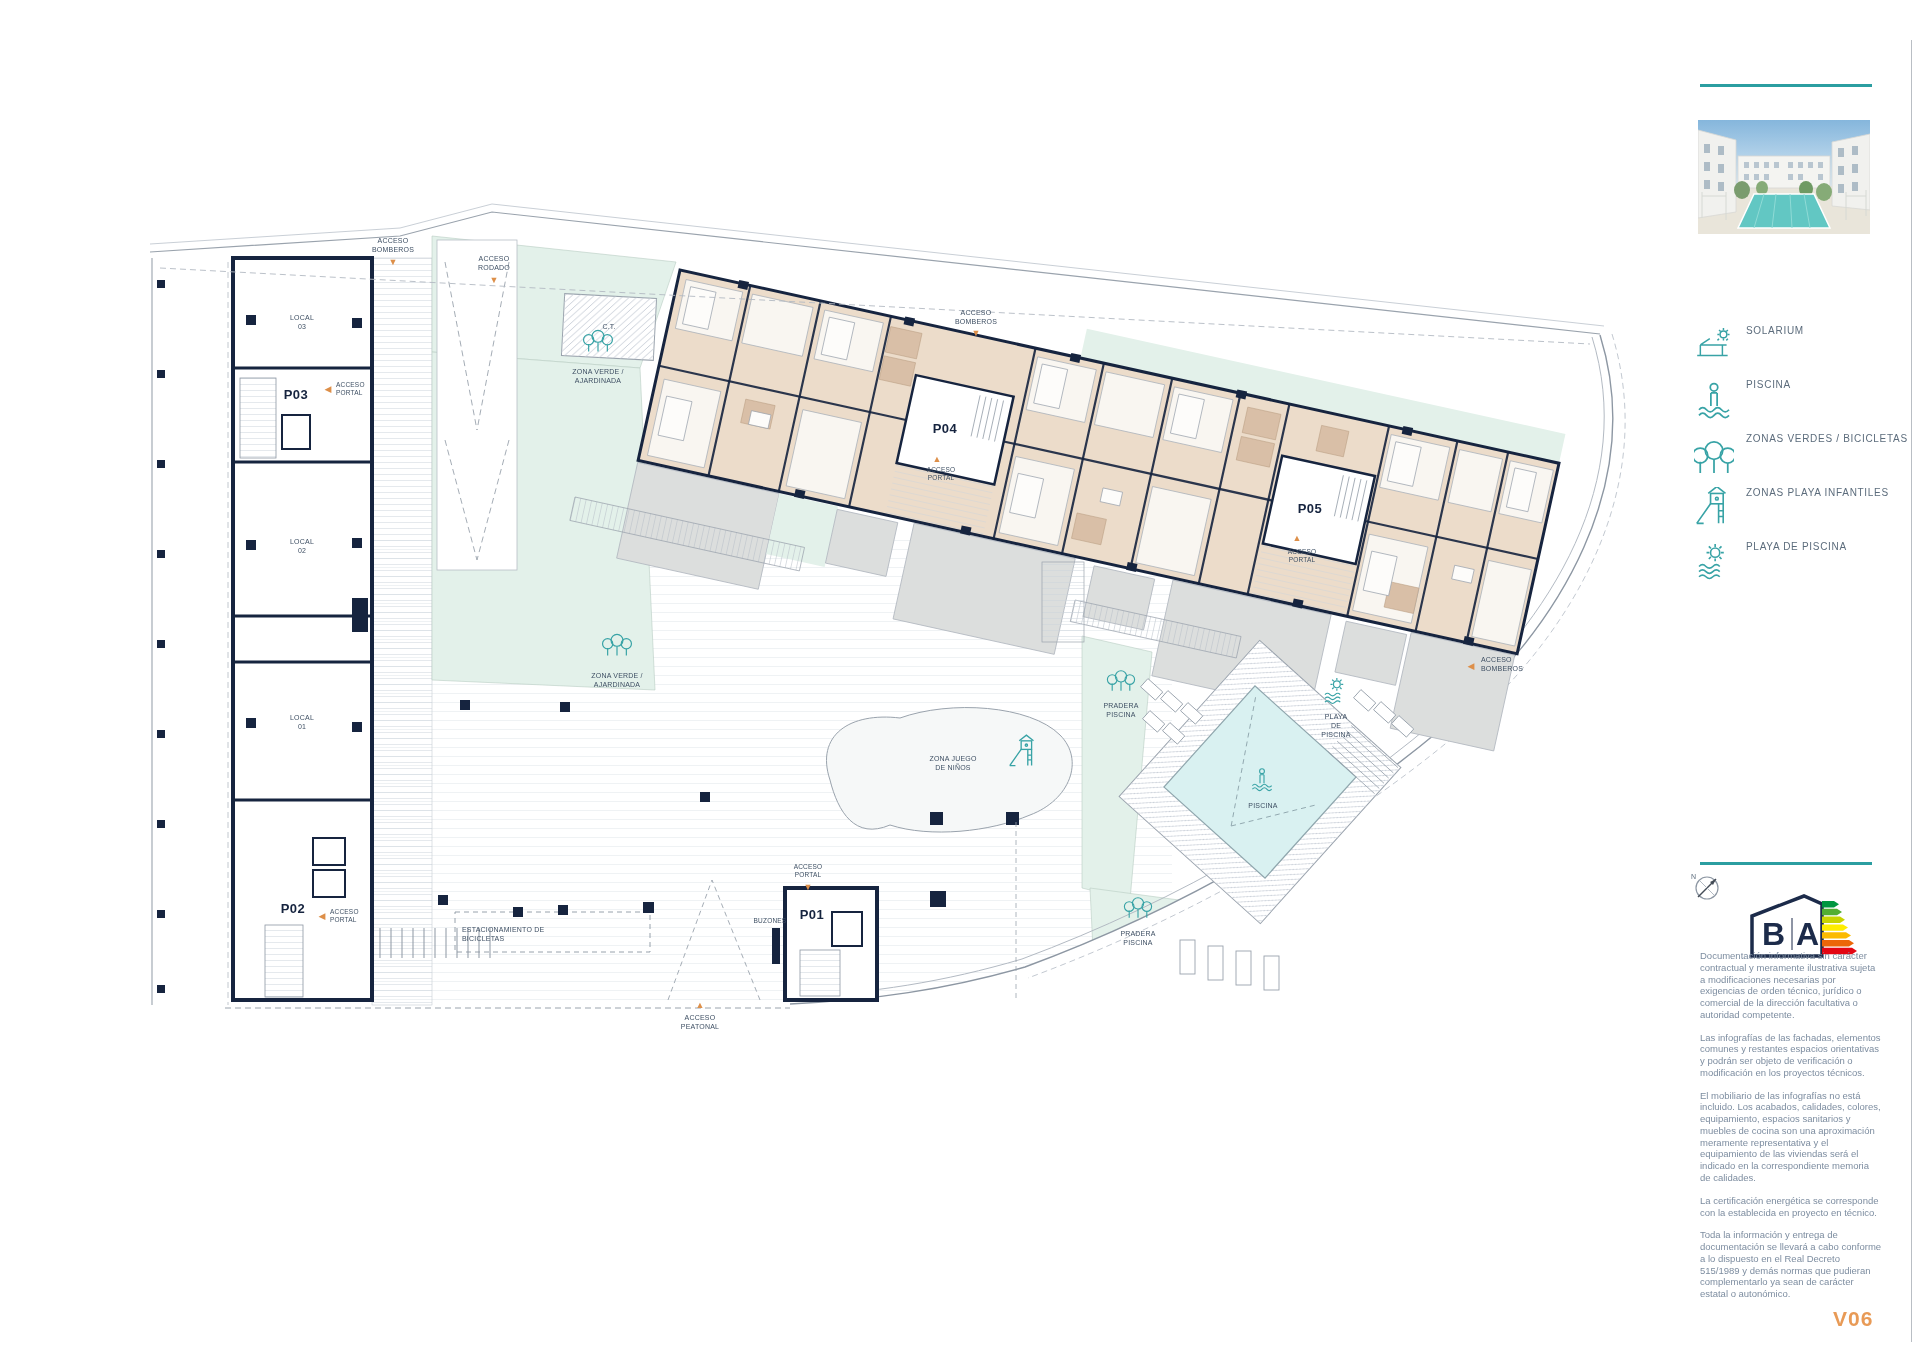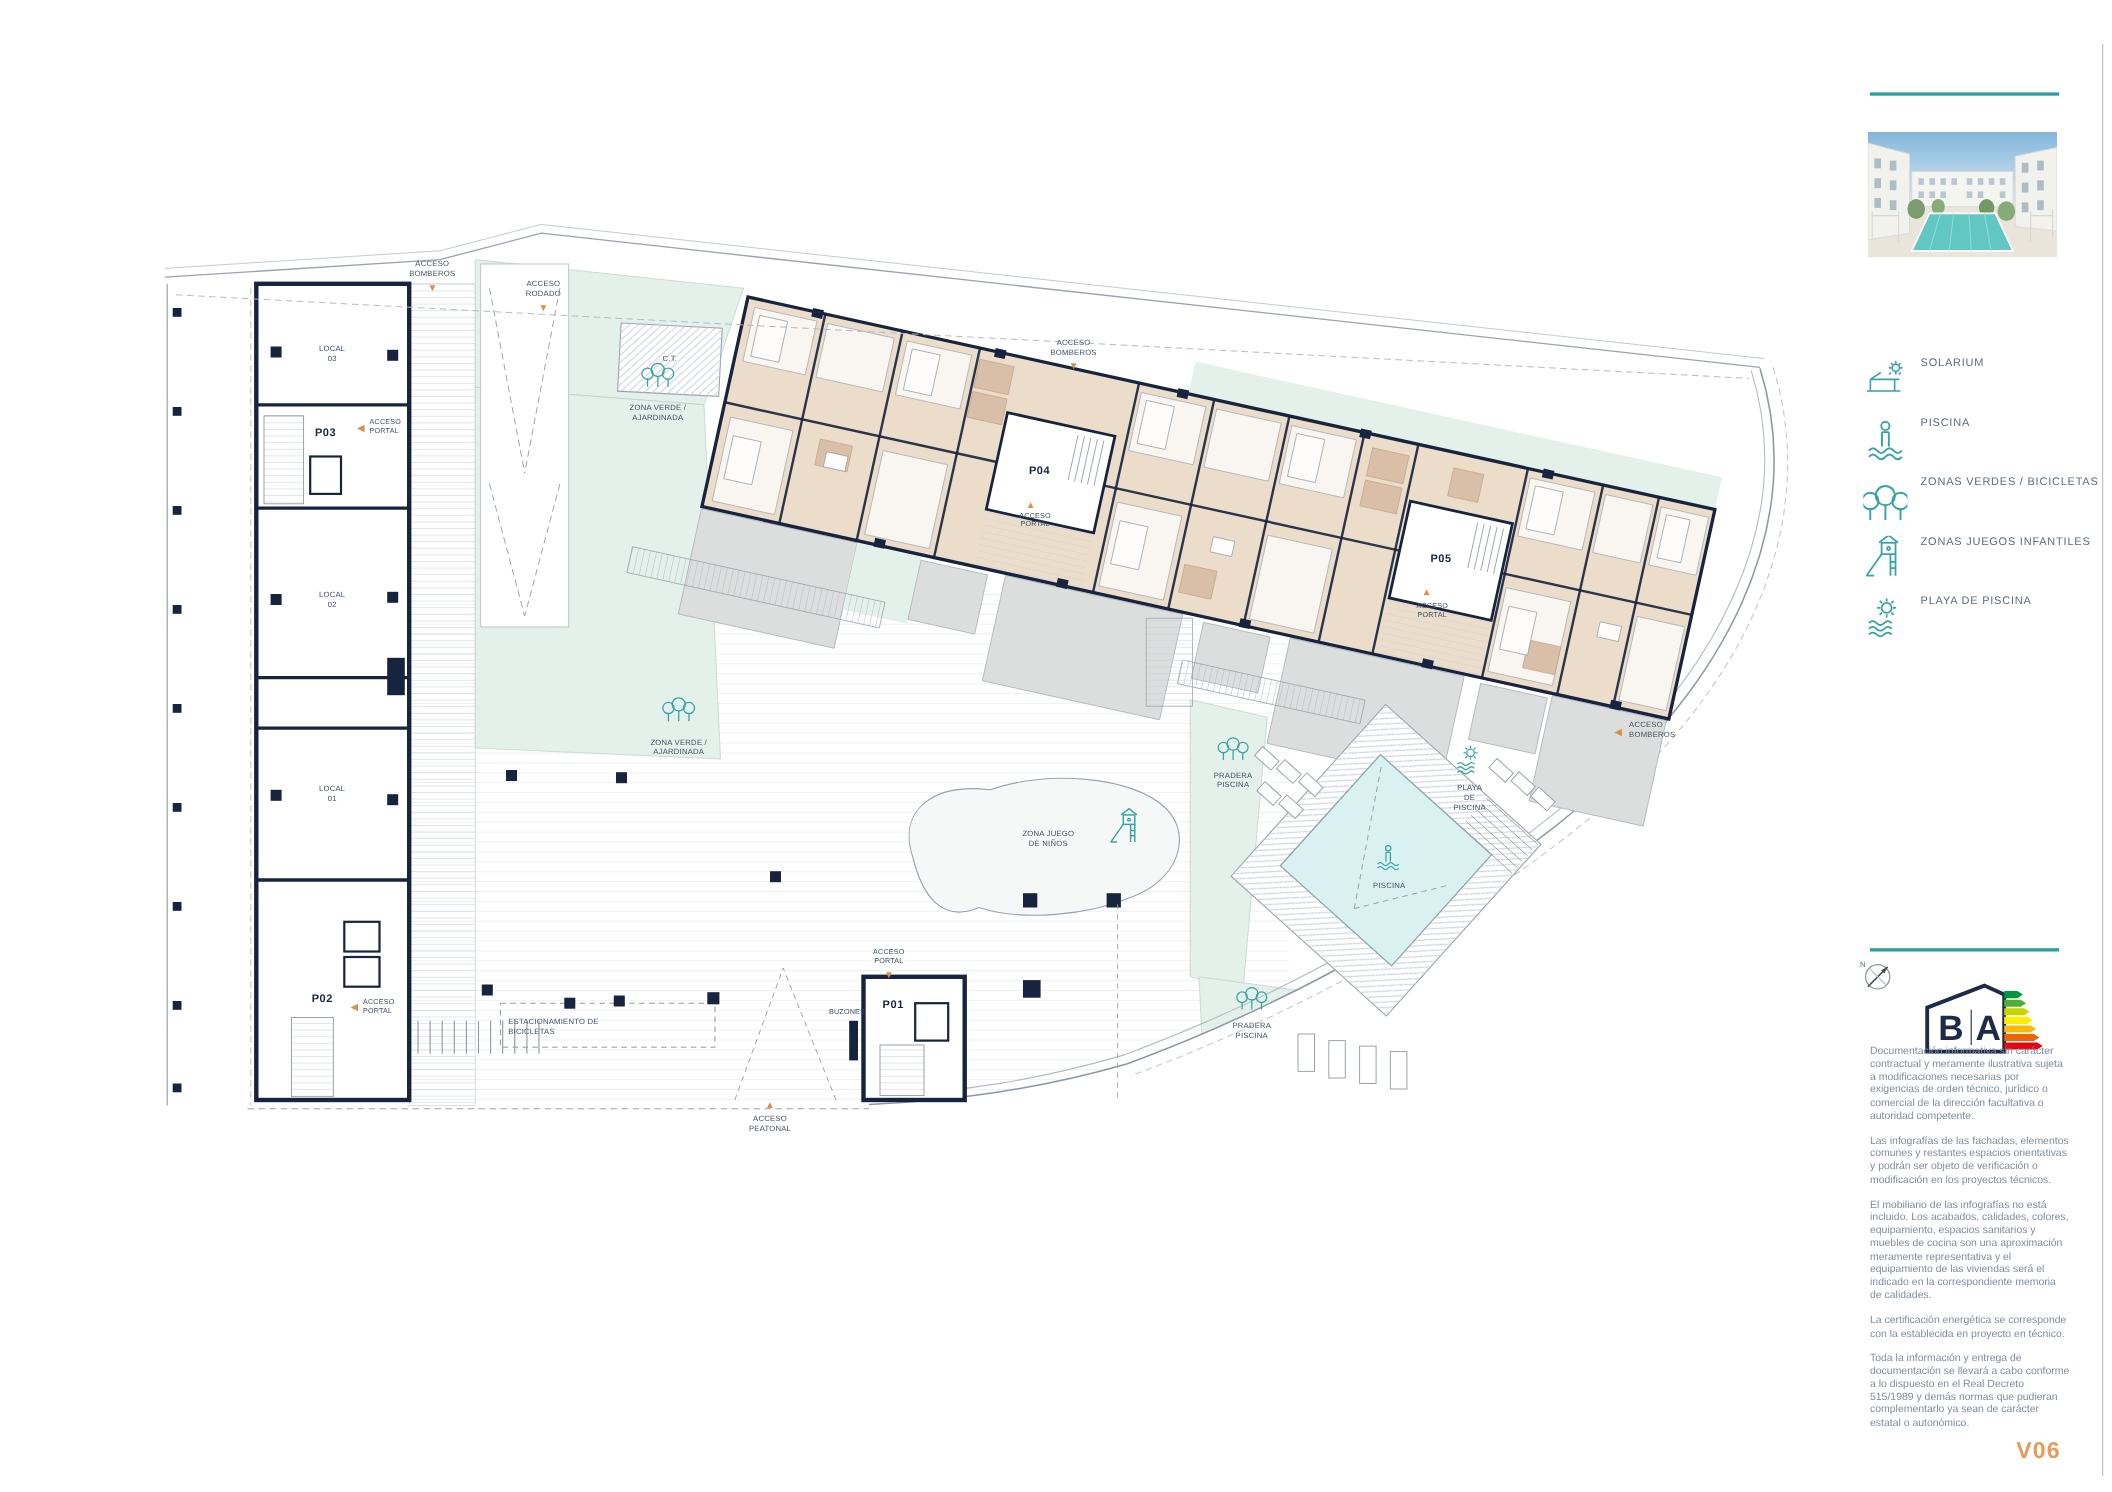--- a/index.html
+++ b/index.html
@@ -4,21 +4,21 @@
 <style>
   html,body{margin:0;padding:0;background:#fff;}
   .page{position:relative;width:1920px;height:1356px;background:#ffffff;overflow:hidden;
         font-family:"Liberation Sans",sans-serif;}
   .plan-svg{position:absolute;left:0;top:0;}
   
   .lbl{position:absolute;transform:translate(-50%,-50%);font-size:7px;line-height:1.3;
        color:#3e4f63;text-align:center;white-space:pre-line;letter-spacing:.2px;}
   .lbl.anchor-left{transform:translate(0,-50%);text-align:left;}
   .lbl.tiny{font-size:6.5px;}
-  .portal{position:absolute;transform:translate(-50%,-50%);font-size:10px;font-weight:bold;
+  .portal{position:absolute;transform:translate(-50%,-50%);font-size:13px;font-weight:bold;
        color:#16243f;letter-spacing:.5px;white-space:nowrap;}
   .arrow{position:absolute;transform:translate(-50%,-50%);color:#dd8f49;font-size:9px;line-height:1;}
   
   .rule{position:absolute;left:1700px;width:172px;height:3px;background:#2b9ea1;}
   .legend-row{position:absolute;left:1694px;width:226px;height:40px;display:flex;gap:12px;}
   .legend-row span{font-size:10px;color:#5c6c7c;letter-spacing:.7px;white-space:nowrap;}
   .legend-ico{flex:0 0 40px;}
   .disclaimer{position:absolute;left:1700px;top:950px;width:182px;font-size:9.5px;line-height:1.24;
        color:#7d8da0;}
   .disclaimer p{margin:0 0 11px 0;}
@@ -428,21 +428,21 @@
   <div class="legend-row" style="top:433px">
     <svg class="legend-ico" width="40" height="40">
       <use href="#ico-trees" transform="translate(20,20) scale(1.25)"></use>
       </svg>
     <span>ZONAS VERDES / BICICLETAS</span>
   </div>
   <div class="legend-row" style="top:487px">
     <svg class="legend-ico" width="40" height="40">
       <use href="#ico-slide" transform="translate(20,26) scale(1.15)"></use>
       </svg>
-    <span>ZONAS JUEGOS INFANTILES</span>
+    <span>ZONAS PLAYA INFANTILES</span>
   </div>
   <div class="legend-row" style="top:541px">
     <svg class="legend-ico" width="40" height="40">
       <use href="#ico-sunwav" transform="translate(20,22) scale(1.15)"></use>
       </svg>
     <span>PLAYA DE PISCINA</span>
   </div>
 
   <div class="rule" style="top:862px"></div>
 

